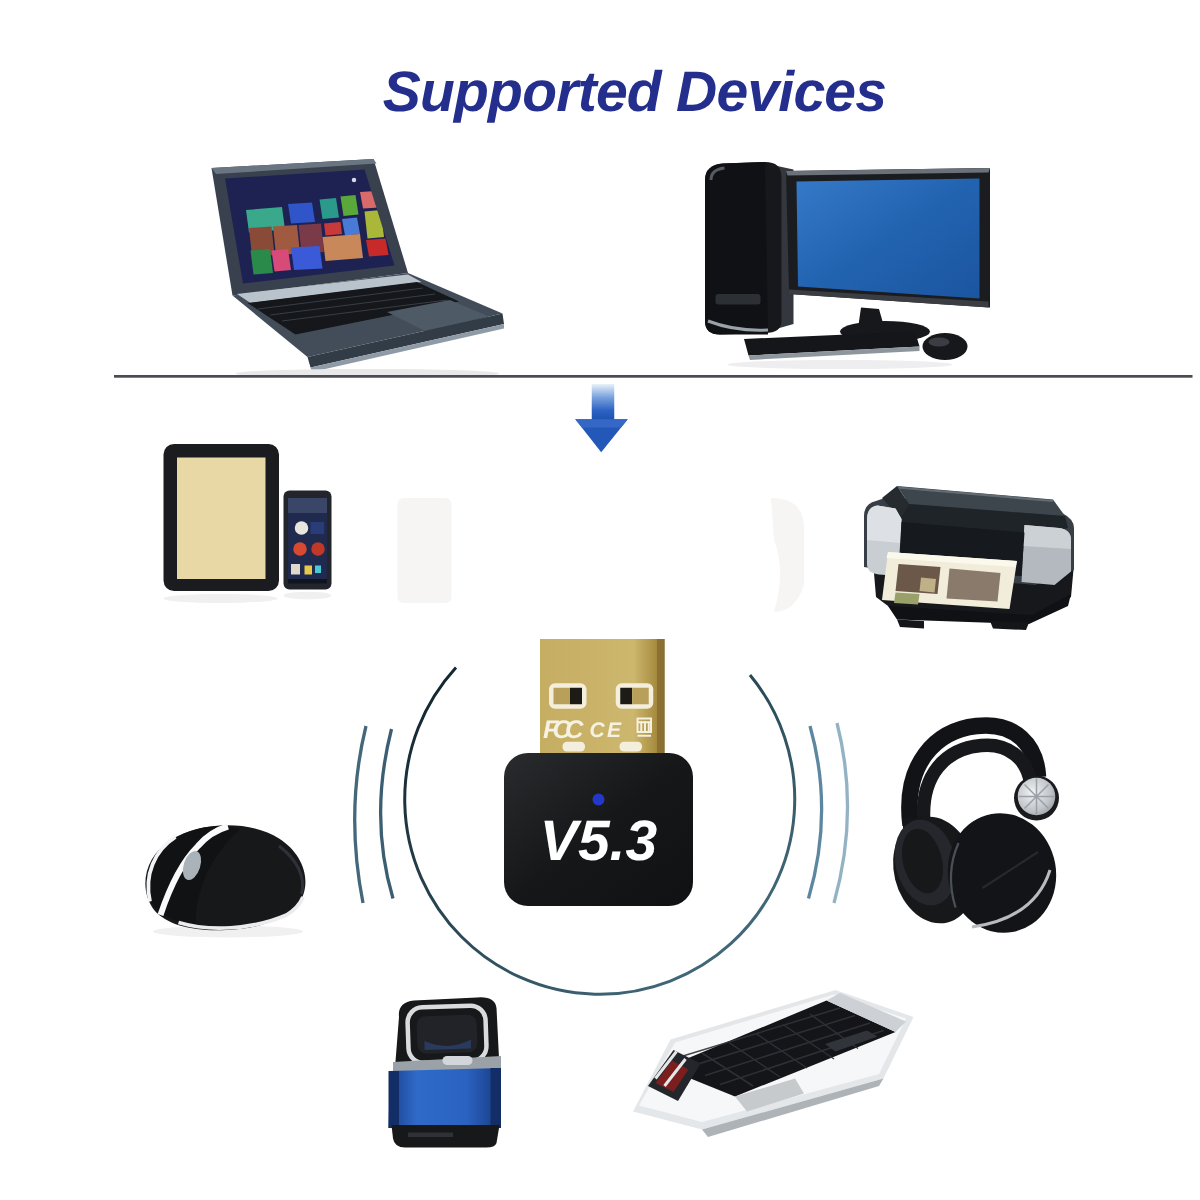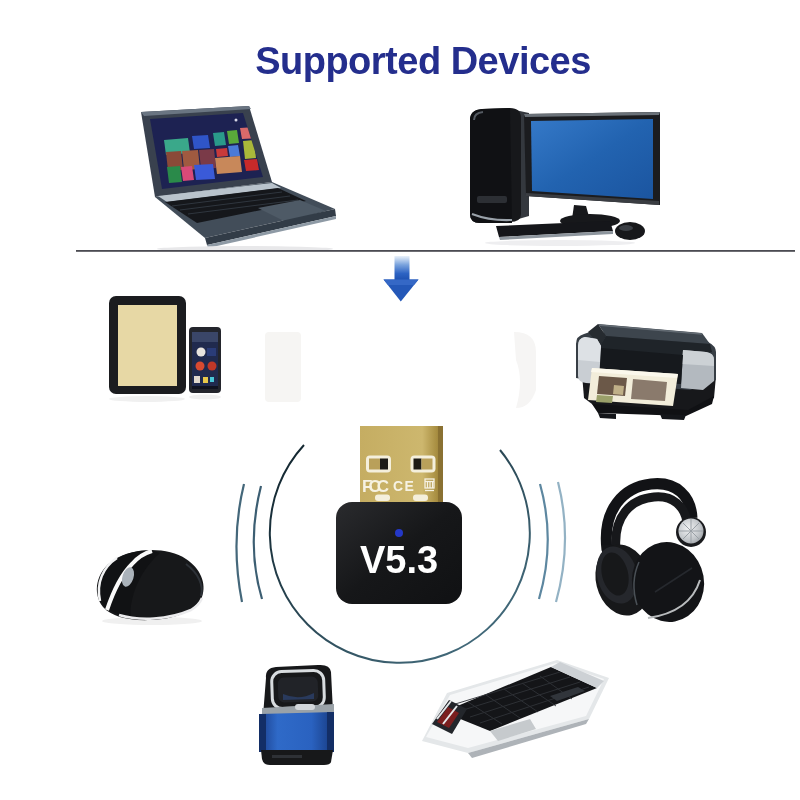--- a/index.html
+++ b/index.html
@@ -1,16 +1,16 @@
 <!DOCTYPE html>
 <html><head>
 <meta charset="utf-8">
 <style>
 html,body{margin:0;padding:0;background:#fff;}
-#stage{width:800px;height:800px;position:relative;font-family:"Liberation Sans",sans-serif;}
+#stage{width:800px;height:800px;position:relative;font-family:"Liberation Sans",sans-serif;font-style:italic;}
 </style>
 </head>
 <body>
 <div id="stage">
 <svg width="800" height="800" viewBox="0 0 800 800" xmlns="http://www.w3.org/2000/svg">
 <defs>
   <linearGradient id="monblue" x1="0" y1="0" x2="1" y2="1">
     <stop offset="0" stop-color="#3579c8"></stop>
           <stop offset="0.5" stop-color="#2263b0"></stop>
           <stop offset="1" stop-color="#1b55a0"></stop>

